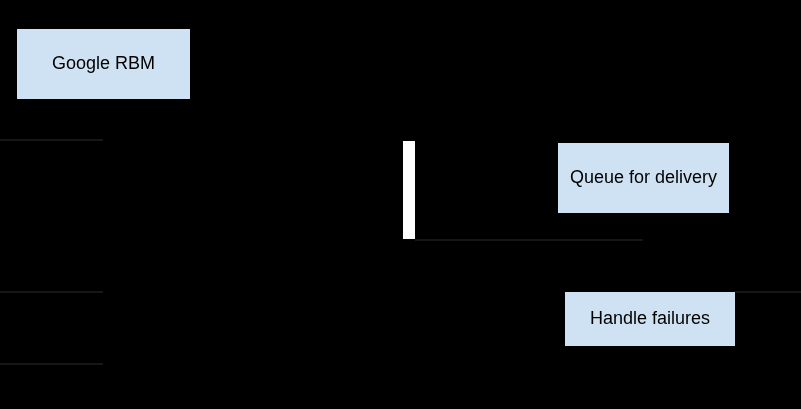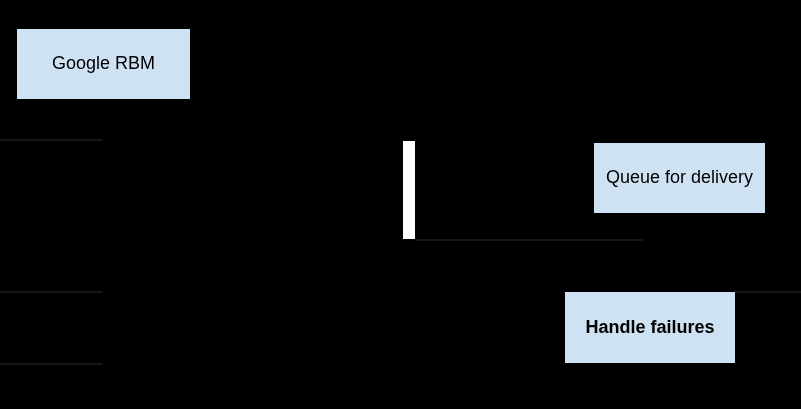--- a/index.html
+++ b/index.html
@@ -24,22 +24,22 @@
     align-items: center;
     justify-content: center;
     text-align: center;
     font-size: 18px;
     line-height: 1.2;
     box-sizing: border-box;
     padding: 4px 10px;
   }
   .node-google    { left: 17px;  top: 29px;  width: 173px; height: 70px; }
   .node-partner   { left: 322px; top: 27px;  width: 171px; height: 72px; }
-  .node-queue     { left: 558px; top: 143px; width: 171px; height: 70px; margin-left: 36px; }
-  .node-failures  { left: 565px; top: 292px; width: 170px; height: 71px; font-weight: bold; }
+  .node-queue     { left: 558px; top: 143px; width: 171px; height: 70px; }
+  .node-failures  { left: 565px; top: 292px; width: 170px; height: 54px; }
   .activation-bar {
     position: absolute;
     left: 403px; top: 141px;
     width: 12px; height: 98px;
     background: #ffffff;
   }
   .faint-line {
     position: absolute;
     height: 2px;
     background: #161616;

